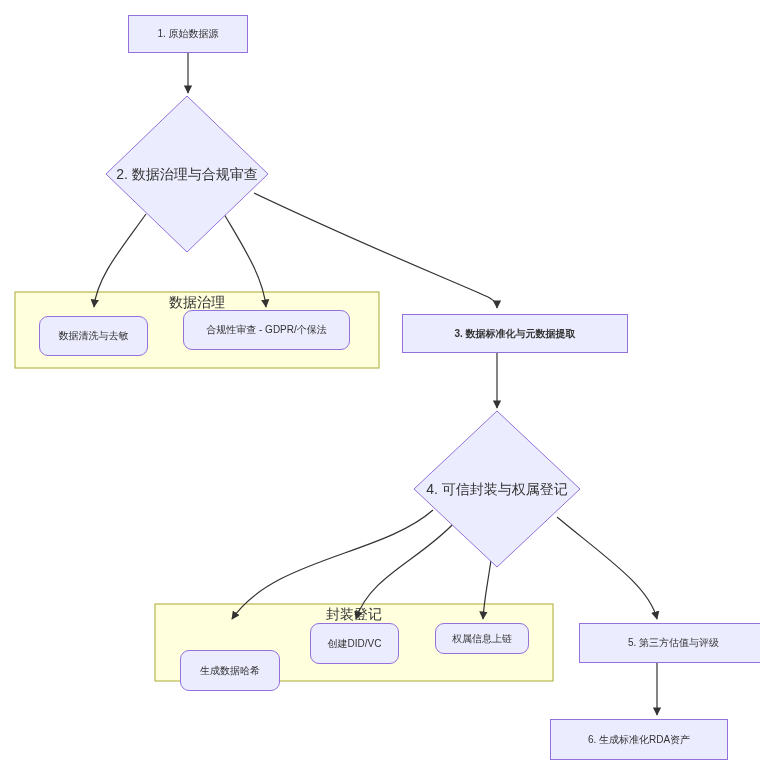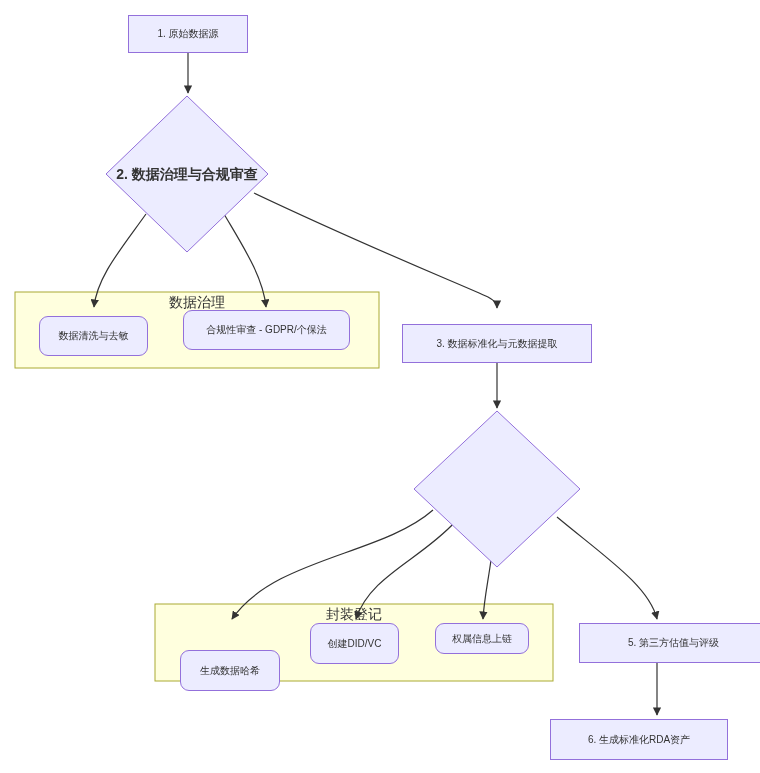--- a/index.html
+++ b/index.html
@@ -71,29 +71,30 @@
       <path d="M 657 663 L 657 715" marker-end="url(#arrow)"></path>
     </g>
 
     <polygon points="187,96 268,174 187,252 106,174" fill="#ECECFF" stroke="#9370DB" stroke-width="1"></polygon>
     <polygon points="497,411 580,489 497,567 414,489" fill="#ECECFF" stroke="#9370DB" stroke-width="1"></polygon>
   </svg>
 
   <div class="float-label" style="left:117px; top:294px; width:160px;">数据治理</div>
   <div class="float-label" style="left:274px; top:606px; width:160px;">封装登记</div>
 
-  <div class="float-label" style="left:87px; top:166px; width:200px;font-weight:bold;">2. 数据治理与合规审查</div>
+  <div class="float-label" style="left:87px; top:166px; width:200px;">2. 数据治理与合规审查</div>
+  <div class="float-label" style="left:397px; top:481px; width:200px;">4. 可信封装与权属登记</div>
 
   <div class="node" style="left:128px; top:15px; width:120px; height:38px;">1. 原始数据源</div>
 
   <div class="node rounded" style="left:39px; top:316px; width:109px; height:40px;">数据清洗与去敏</div>
 
   <div class="node rounded" style="left:183px; top:310px; width:167px; height:40px;">合规性审查 - GDPR/个保法</div>
 
-  <div class="node" style="left:402px; top:324px; width:190px; height:39px;">3. 数据标准化与元数据提取</div>
+  <div class="node" style="left:402px; top:314px; width:226px; height:39px;font-weight:bold;">3. 数据标准化与元数据提取</div>
 
   <div class="node rounded" style="left:180px; top:623px; width:100px; height:41px;margin-top:27px;">生成数据哈希</div>
 
   <div class="node rounded" style="left:310px; top:623px; width:89px; height:41px;">创建DID/VC</div>
 
   <div class="node rounded" style="left:435px; top:623px; width:94px; height:31px;">权属信息上链</div>
 
   <div class="node" style="left:579px; top:623px; width:189px; height:40px;">5. 第三方估值与评级</div>
 
   <div class="node" style="left:550px; top:719px; width:178px; height:41px;">6. 生成标准化RDA资产</div>

